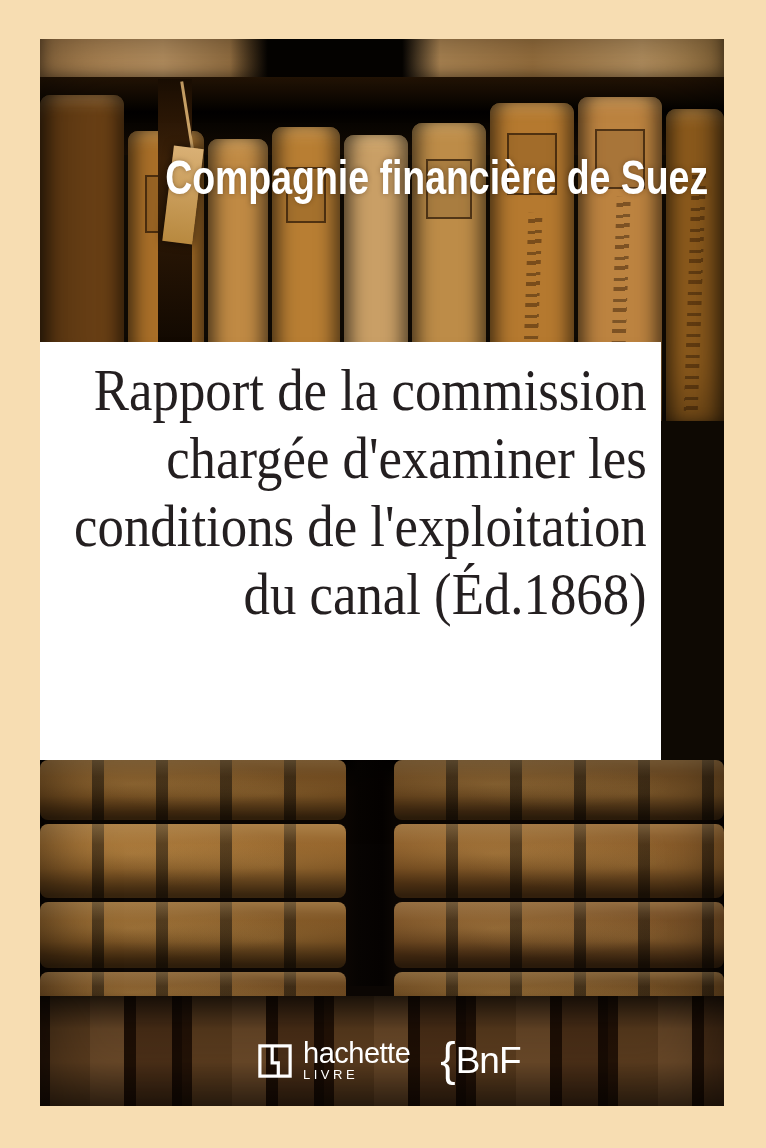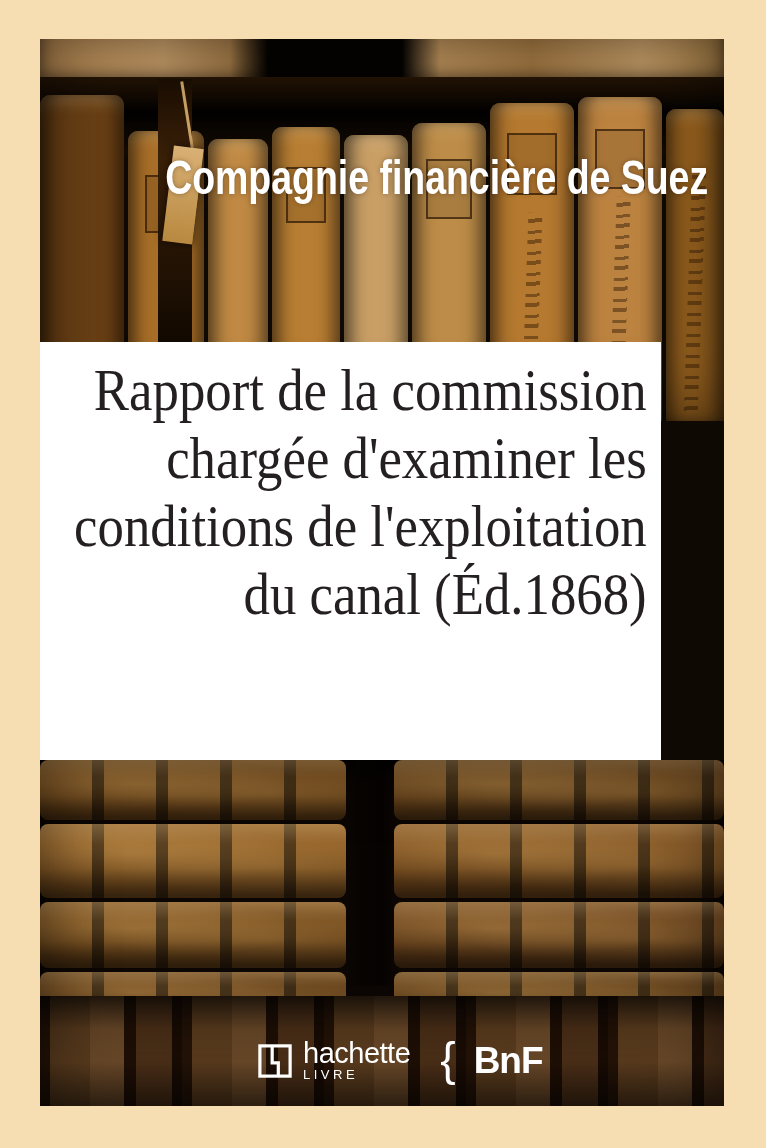--- a/index.html
+++ b/index.html
@@ -115,21 +115,21 @@
   .logos{
     position:absolute;left:218px;top:280px;
     display:flex;align-items:center;color:var(--c-logo);
   }
   .hachette-icon{display:block;}
   .hachette-text{margin-left:11px;line-height:1;}
   .hachette-name{font-size:29px;font-weight:400;letter-spacing:-.5px;line-height:24px;}
   .hachette-sub{font-size:13px;font-weight:400;letter-spacing:3.5px;margin-top:3px;}
   .bnf{display:flex;align-items:center;margin-left:30px;}
   .bnf-brace{font-size:46px;font-weight:400;line-height:34px;transform:translateY(-2px);}
-  .bnf-name{font-size:37px;font-weight:700;letter-spacing:-1px;margin-left:18px;}
+  .bnf-name{font-size:37px;font-weight:400;letter-spacing:-1px;margin-left:0;}
 </style>
 </head>
 <body>
 
 <div class="cover">
 
   <div class="photo-top">
     <div class="shelf-top"></div>
     <div class="shelf-dark"></div>
     <div class="shadow-band"></div>

